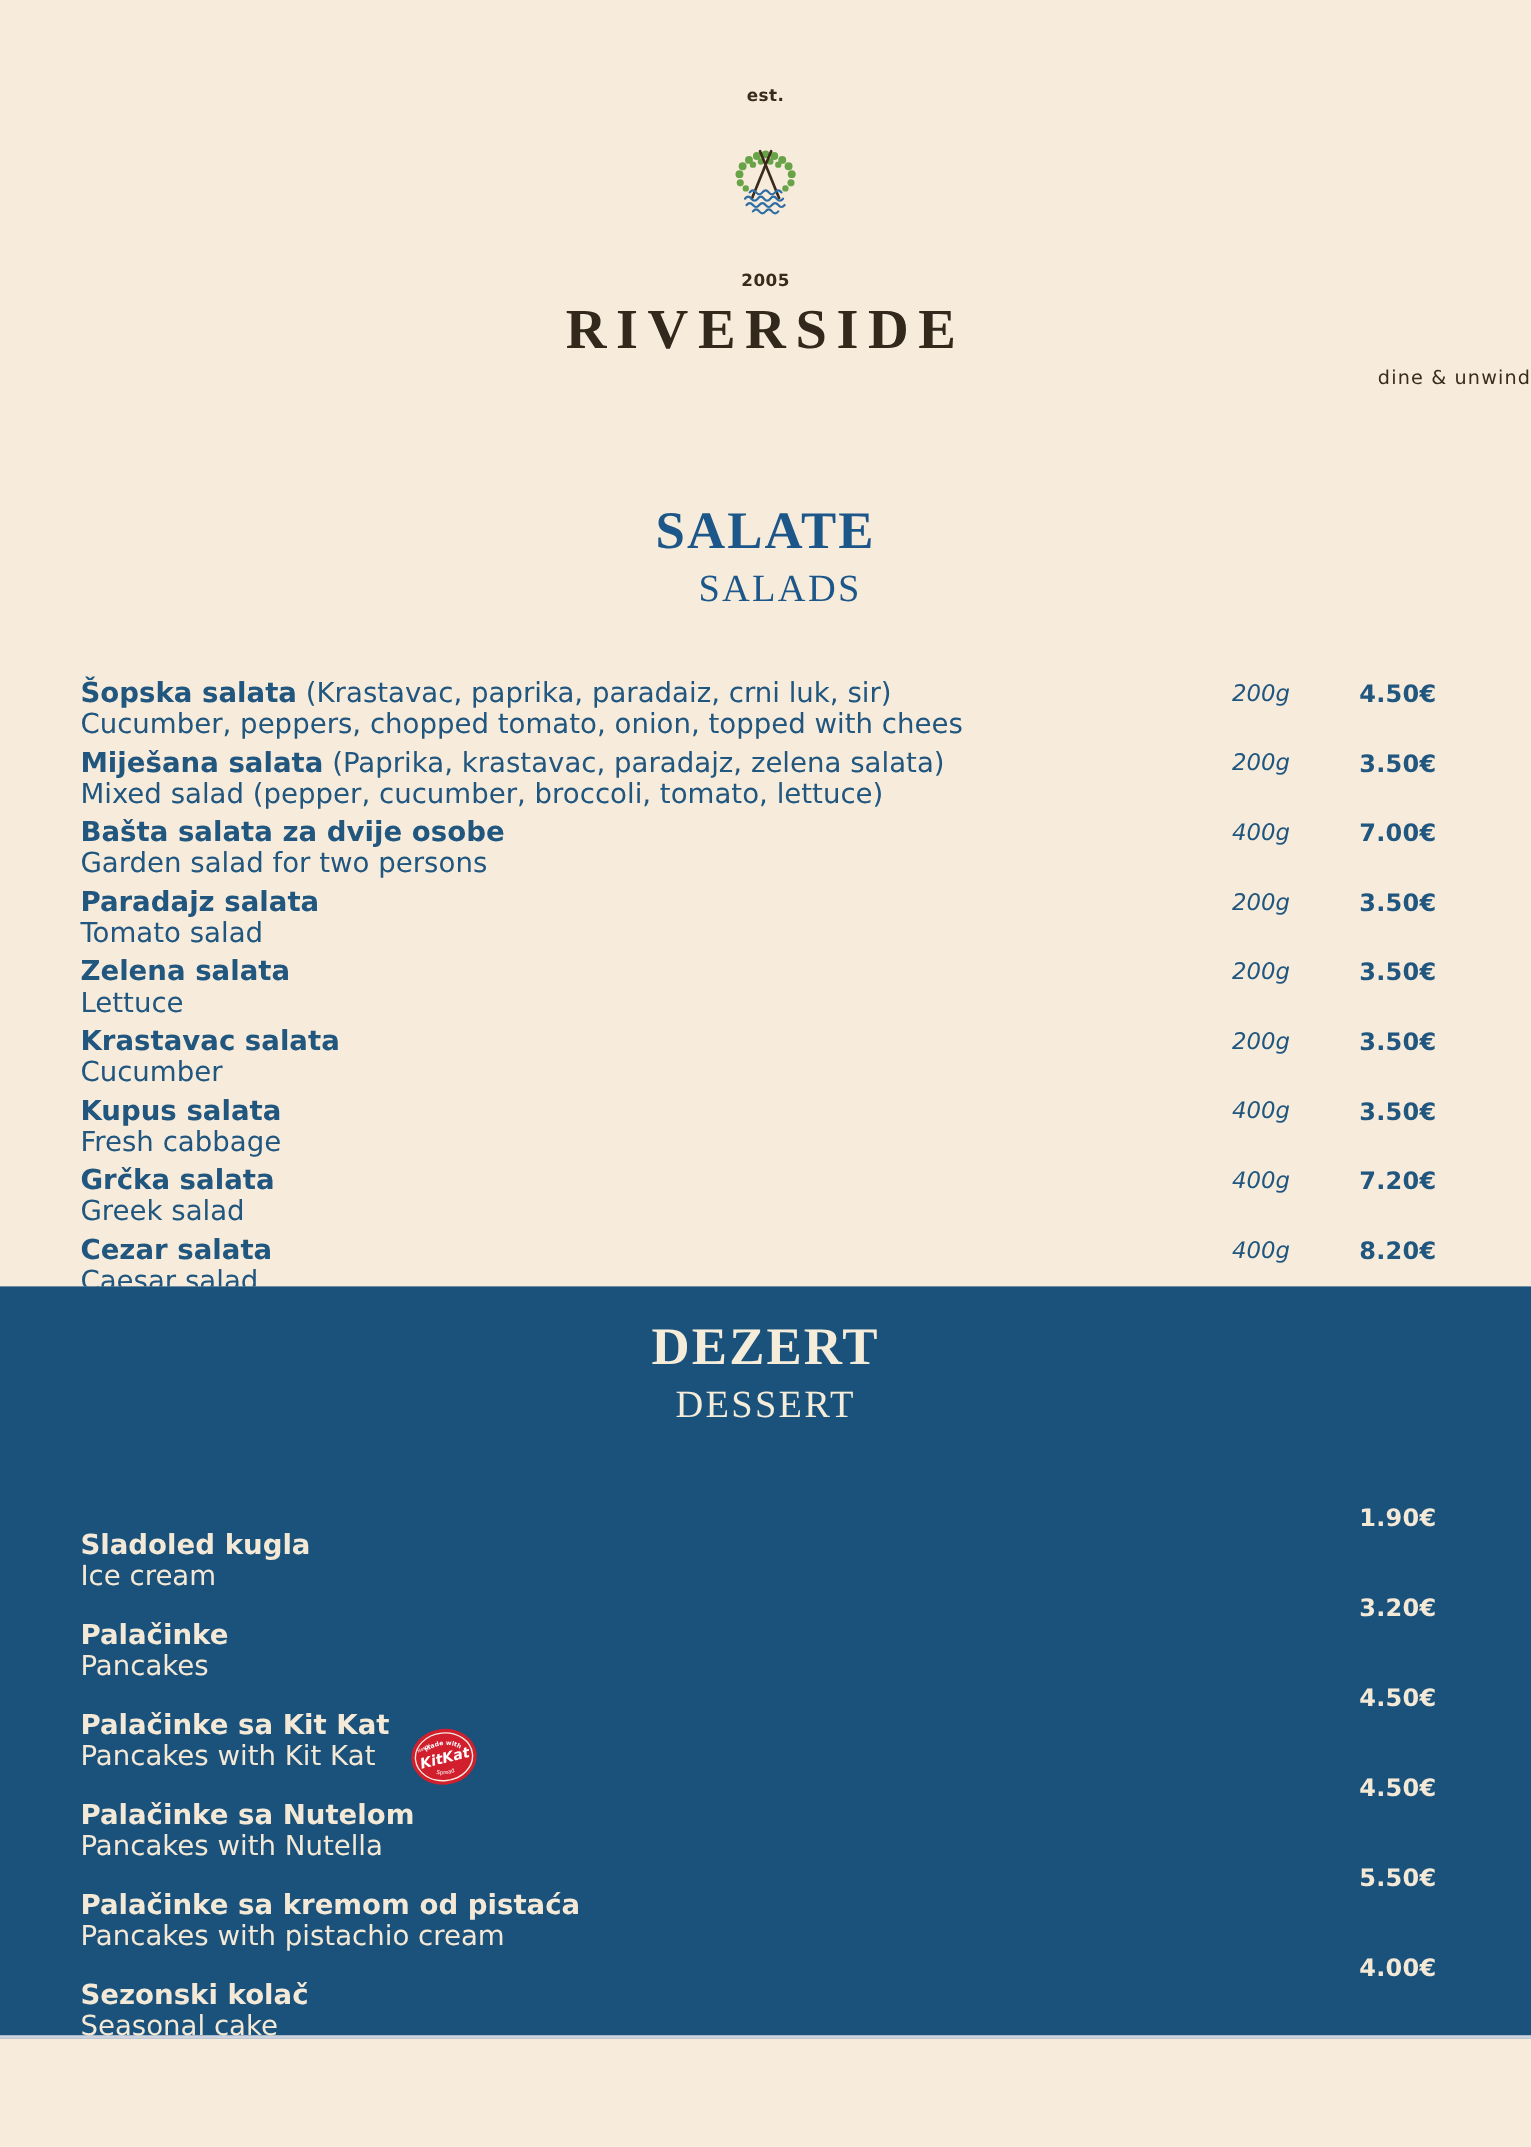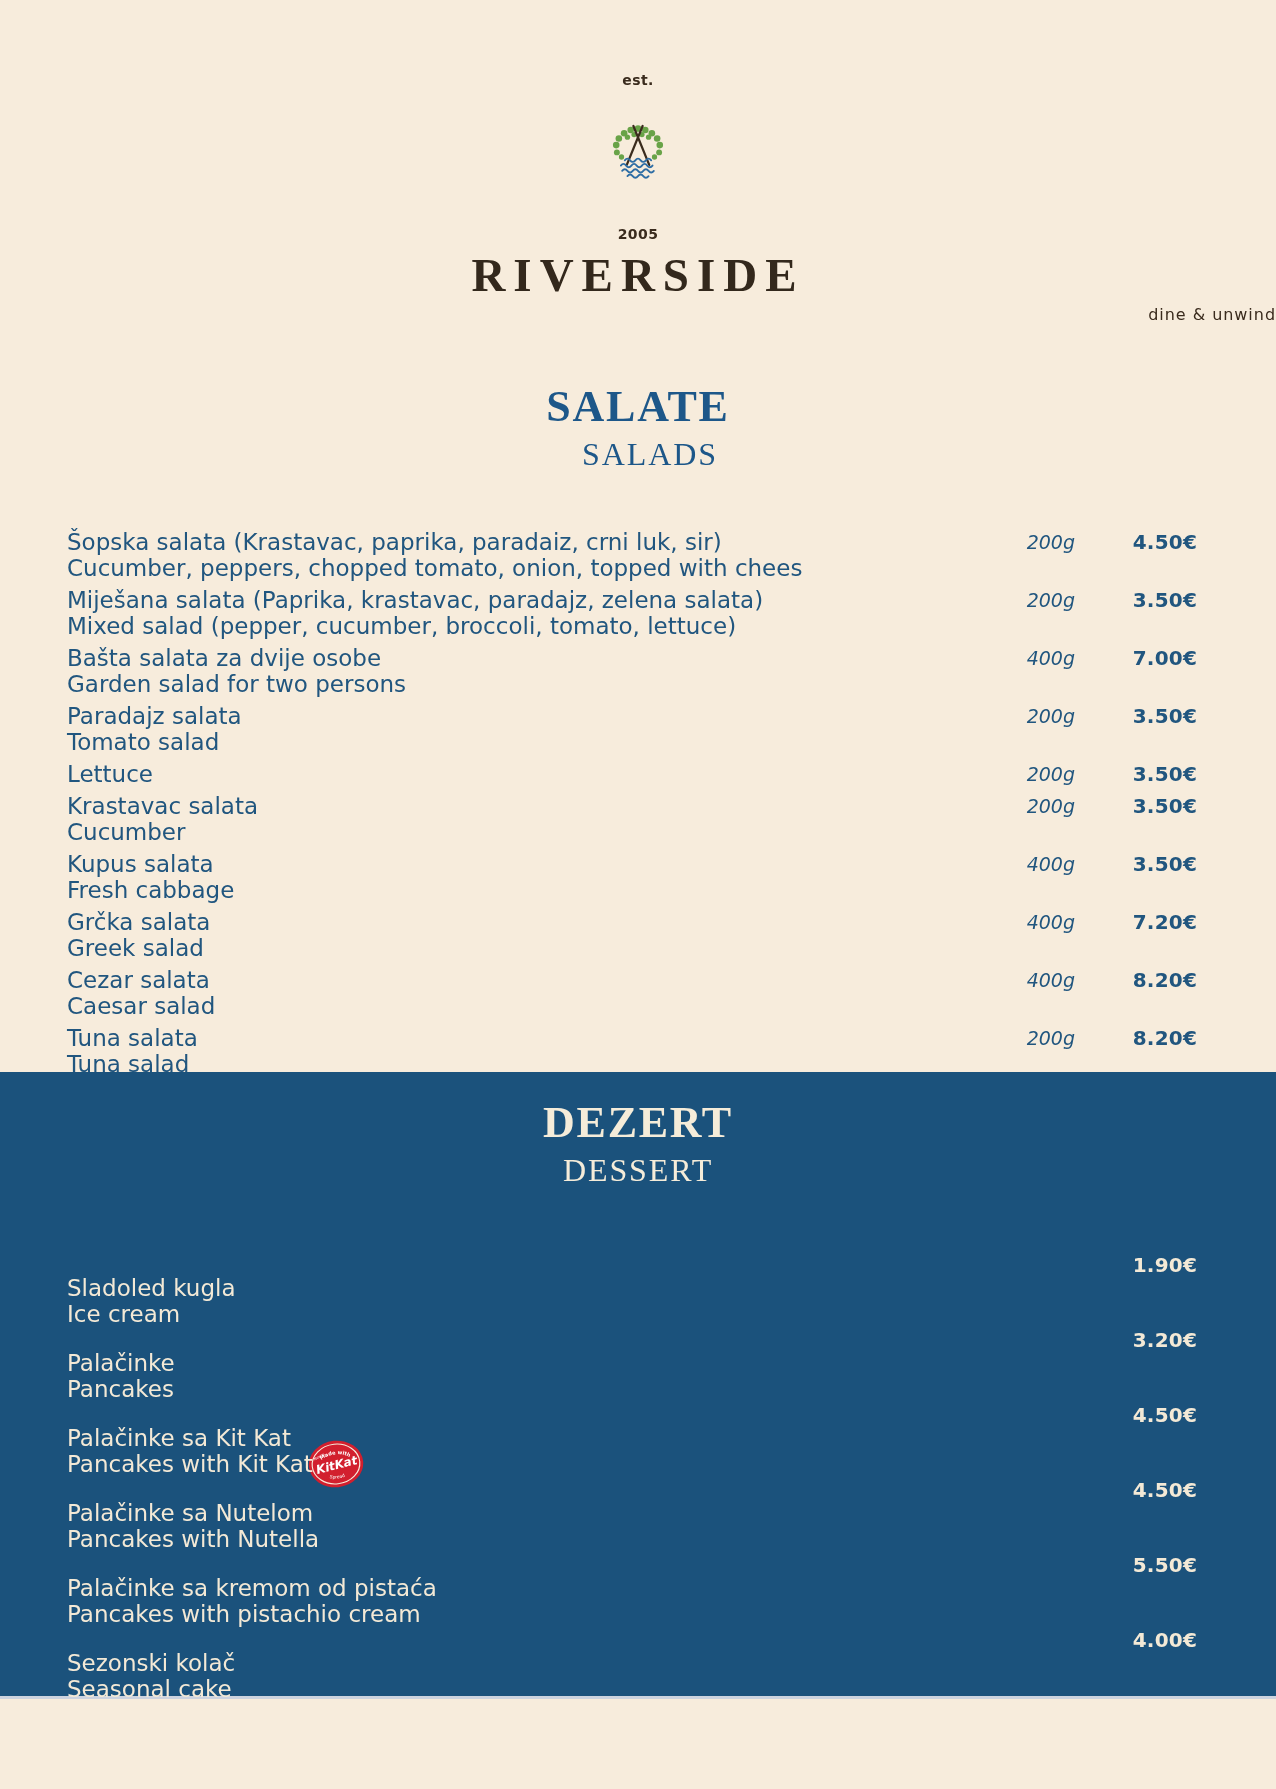--- a/index.html
+++ b/index.html
@@ -60,38 +60,38 @@
   }
   .sec-subtitle{
     text-align:center;
     font-family:"Liberation Serif", serif;
     font-weight:400;
     font-size:32px;
     letter-spacing:.06em;
     color:#1d5789;
     line-height:1.05;
   }
-  .section-light .sec-title{margin-top:60px;}
+  .section-light .sec-title{margin-top:96px;}
   .section-light .sec-subtitle{margin-top:8px;margin-left:24px;}
 
   
   .menu-list{
     padding-left:67px;
     padding-right:79px;
   }
   .section-light .menu-list{margin-top:57px;color:#21567f;}
   .menu-row{
     display:grid;
     grid-template-columns:1fr 100px 122px;
     align-items:start;
   }
   .section-light .menu-row{margin-bottom:6px;}
   .menu-row.no-weight{grid-template-columns:1fr 122px;}
   .item-name-line{line-height:26px;height:26px;}
-  .item-name{font-weight:400;font-size:23px;}
+  .item-name{font-weight:700;font-size:23px;}
   .item-note{font-weight:400;font-size:23px;white-space:pre;}
   .item-desc{line-height:26px;font-size:23px;}
   .item-weight{
     line-height:26px;font-size:19px;font-style:italic;text-align:right;
   }
   .item-price{
     line-height:26px;font-size:20px;font-weight:700;text-align:right;letter-spacing:.01em;
   }
 
   
@@ -213,20 +213,23 @@
               <span class="item-name">Paradajz salata</span><span class="item-note"></span>
             </div>
             <div class="item-desc">Tomato salad</div>
           </div>
           <div class="item-weight">200g</div>
           <div class="item-price">3.50€</div>
         </div>
 
         <div class="menu-row">
           <div class="item-text">
+            <div class="item-name-line">
+              <span class="item-name">Zelena salata</span><span class="item-note"></span>
+            </div>
             <div class="item-desc">Lettuce</div>
           </div>
           <div class="item-weight">200g</div>
           <div class="item-price">3.50€</div>
         </div>
 
         <div class="menu-row">
           <div class="item-text">
             <div class="item-name-line">
               <span class="item-name">Krastavac salata</span><span class="item-note"></span>

